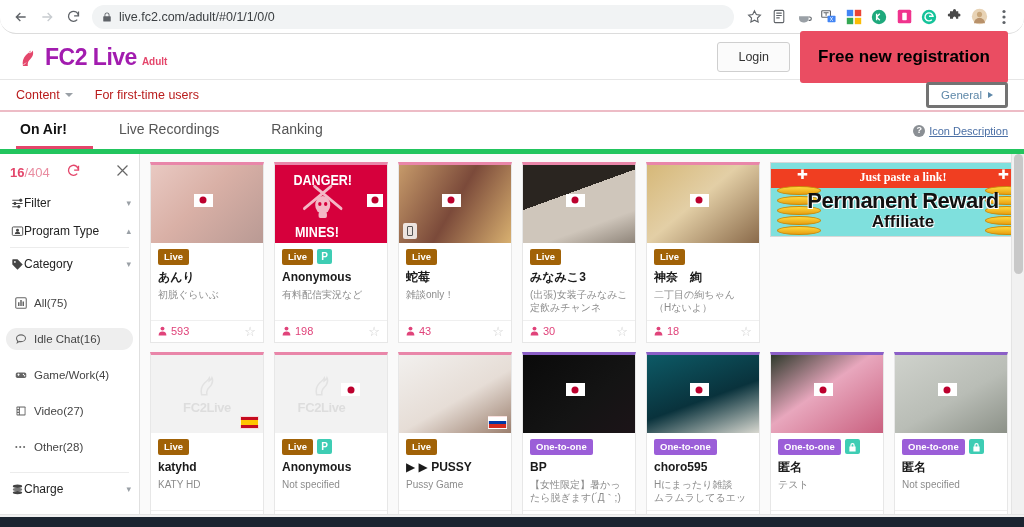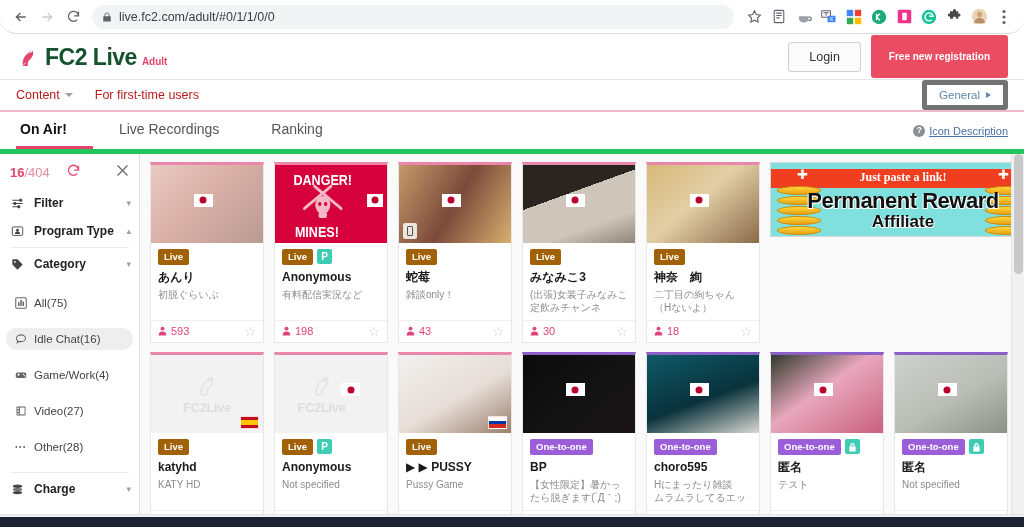--- a/index.html
+++ b/index.html
@@ -61,36 +61,36 @@
     height: 46px;
     display: flex;
     align-items: center;
     padding: 0 16px;
     background: #fff;
     border-bottom: 1px solid #e6e6e6;
   }
   .brand { display: flex; align-items: flex-end; gap: 5px; }
   .brand-mark { width: 24px; height: 24px; flex: none; }
   .brand-text {
-    font-size: 23px; font-weight: bold; color: #14532d;
+    font-size: 23px; font-weight: bold; color: #a21caf;
     letter-spacing: -0.5px; line-height: 1;
   }
   .brand-adult {
     font-size: 10px; font-weight: bold; color: #e4466b;
     line-height: 1; padding-bottom: 2px;
   }
   .header-actions { margin-left: auto; display: flex; align-items: center; gap: 10px; }
   .btn-login {
     border: 1px solid #cfcfcf; background: #fbfbfb;
     border-radius: 3px; padding: 7px 20px;
     font-size: 12.5px; color: #333;
   }
   .btn-register {
     background: #ea4d62; border: none; border-radius: 3px;
-    padding: 16px 18px; font-size: 10px; font-weight: bold; color: #ffffff;
+    padding: 16px 18px; font-size: 17px; font-weight: bold; color: #000000;
   }
 
   
   .subnav {
     height: 32px;
     display: flex; align-items: center;
     padding: 0 16px;
     border-bottom: 2px solid #edbcc6;
     background: #fff;
   }
@@ -100,21 +100,21 @@
     display: flex; align-items: center; gap: 5px;
   }
   .caret-dn {
     width: 0; height: 0;
     border-left: 4px solid transparent;
     border-right: 4px solid transparent;
     border-top: 4px solid #9aa0a6;
   }
   .btn-general {
     margin-left: auto;
-    border: 5px solid #737373; border-radius: 3px;
+    border: 3px solid #737373; border-radius: 3px;
     background: #fff; color: #5d87a8;
     font-size: 11.5px; padding: 4px 12px;
     display: flex; align-items: center; gap: 6px;
   }
   .caret-rt {
     width: 0; height: 0;
     border-top: 3.5px solid transparent;
     border-bottom: 3.5px solid transparent;
     border-left: 5px solid #5d87a8;
   }
@@ -161,23 +161,23 @@
     background: #fff;
   }
   .sb-top {
     display: flex; align-items: center;
     padding: 0 8px 6px 10px; gap: 16px;
   }
   .counter { font-size: 13px; color: #e4466b; font-weight: bold; }
   .counter .tot { color: #e98ca0; font-weight: normal; }
   .sb-top .sp { margin-left: auto; }
   .sb-section {
-    display: flex; align-items: center; gap: 10px;
+    display: flex; align-items: center; gap: 0;
     padding: 7px 8px 7px 10px;
-    font-size: 12px; font-weight: bold; color: #222; text-align: center;
+    font-size: 12px; font-weight: normal; color: #222; text-align: center;
   }
   .sb-section .arw { margin-left: auto; color: #9aa0a6; font-size: 9px; }
   .sb-divider { height: 1px; background: #ececec; margin: 2px 10px; }
   .sb-item {
     display: flex; align-items: center; gap: 6px;
     margin: 14px 6px;
     padding: 4px 8px;
     font-size: 11.5px; color: #444;
     border-radius: 11px;
   }

